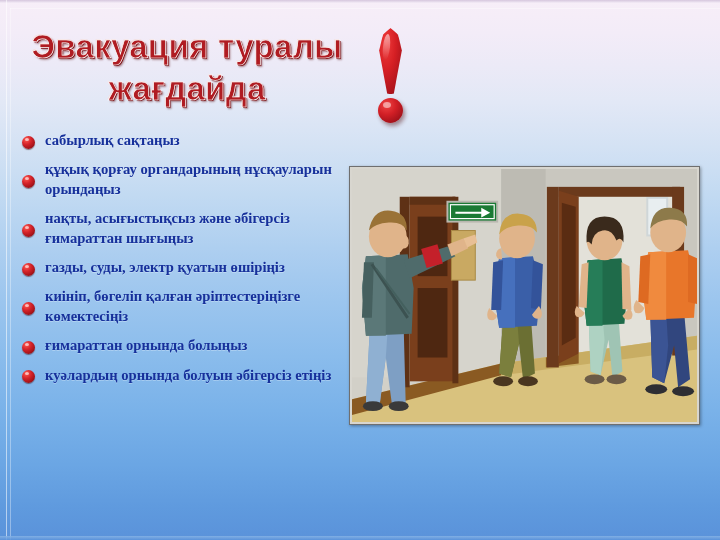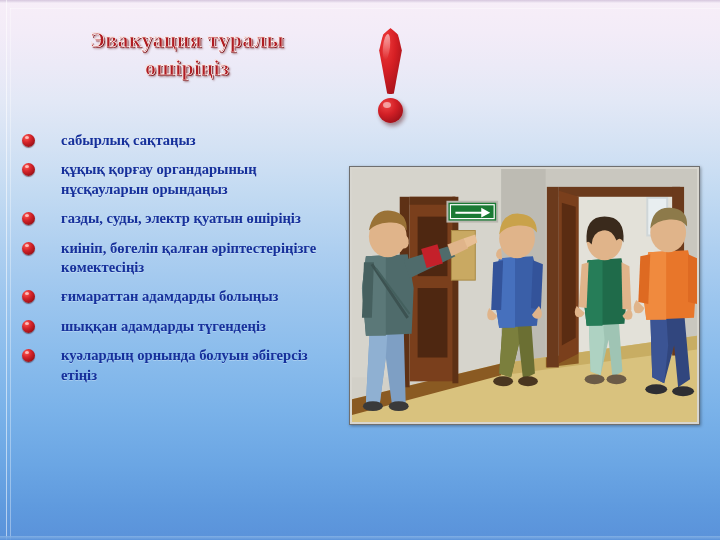--- a/index.html
+++ b/index.html
@@ -73,23 +73,23 @@
   
   .title-block {
     position: absolute;
     left: 22px;
     top: 26px;
     width: 330px;
     text-align: center;
     line-height: 1.26;
   }
   .title-line {
-    font-family: Liberation Serif, serif;
+    font-family: Liberation Sans, sans-serif;
     font-weight: bold;
-    font-size: 22px;
+    font-size: 33px;
     letter-spacing: .3px;
     color: #b01c22;
     -webkit-text-stroke: 0.7px #ffffff;
     text-shadow:
        1px 1px 0 #7d0f14,
        2px 2px 2px rgba(90,10,15,.45),
       -0.6px -0.6px 0 #f3dede;
     white-space: nowrap;
   }
 
@@ -143,23 +143,22 @@
   
   .bullets {
     position: absolute;
     left: 22px;
     top: 131px;
     width: 320px;
   }
   .bullet-row {
     position: relative;
     display: flex;
-    align-items: flex-start;
+    align-items: center;
     margin-bottom: 10px;
-    gap: 16px;
   }
   .bullet-dot {
     flex: 0 0 auto;
     width: 13px;
     height: 13px;
     margin-top: 3px;
     margin-right: 10px;
     border-radius: 50%;
     background: radial-gradient(circle at 33% 27%, #ff5a52 0%, #d6242a 38%, #9c1016 76%, #6d0a10 100%);
     box-shadow: 0 1px 1px rgba(60,5,10,.5);
@@ -209,52 +208,52 @@
 <div class="slide">
 
   <div class="frame-edge-top"></div>
   <div class="frame-left"></div>
   <div class="frame-left2"></div>
   <div class="frame-top"></div>
   <div class="frame-bottom"></div>
 
   <div class="title-block">
     <div class="title-line">Эвакуация туралы</div>
-    <div class="title-line">өшіріңіз</div>
+    <div class="title-line">жағдайда</div>
   </div>
 
   <div class="excl">
     <div class="excl-stem"></div>
     <div class="excl-dot"></div>
   </div>
 
   <div class="bullets">
     <div class="bullet-row">
       <span class="bullet-dot"></span>
       <span class="bullet-text">сабырлық сақтаңыз</span>
     </div>
     <div class="bullet-row">
       <span class="bullet-dot"></span>
       <span class="bullet-text">құқық қорғау органдарының нұсқауларын орындаңыз</span>
     </div>
     <div class="bullet-row">
       <span class="bullet-dot"></span>
+      <span class="bullet-text">нақты, асығыстықсыз және әбігерсіз ғимараттан  шығыңыз</span>
+    </div>
+    <div class="bullet-row">
+      <span class="bullet-dot"></span>
       <span class="bullet-text">газды, суды, электр қуатын өшіріңіз</span>
     </div>
     <div class="bullet-row">
       <span class="bullet-dot"></span>
       <span class="bullet-text">киініп, бөгеліп қалған әріптестеріңізге көмектесіңіз</span>
     </div>
     <div class="bullet-row">
       <span class="bullet-dot"></span>
-      <span class="bullet-text">ғимараттан адамдарды болыңыз</span>
-    </div>
-    <div class="bullet-row">
-      <span class="bullet-dot"></span>
-      <span class="bullet-text">шыққан адамдарды түгендеңіз</span>
+      <span class="bullet-text">ғимараттан орнында болыңыз</span>
     </div>
     <div class="bullet-row">
       <span class="bullet-dot"></span>
       <span class="bullet-text">куәлардың орнында болуын әбігерсіз етіңіз</span>
     </div>
   </div>
 
   <div class="picture">
     <div class="pic-inner">
       <svg class="pic-svg" viewBox="0 0 347 255" preserveAspectRatio="none">

